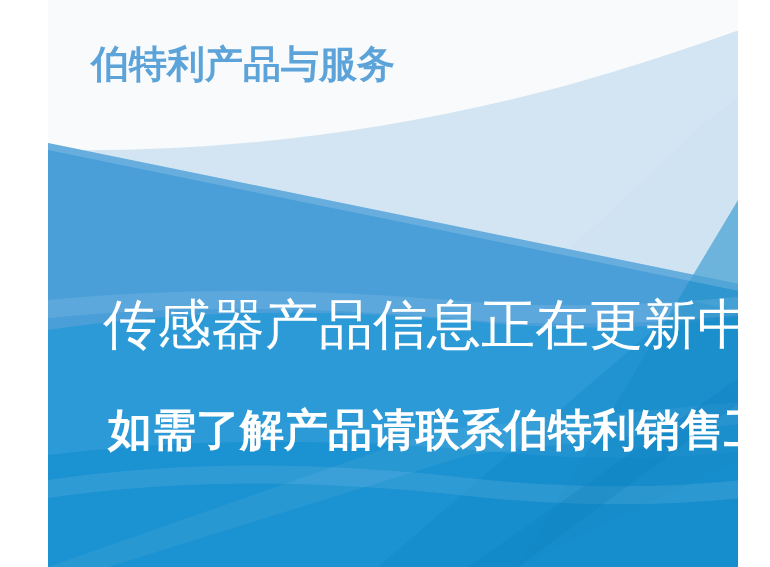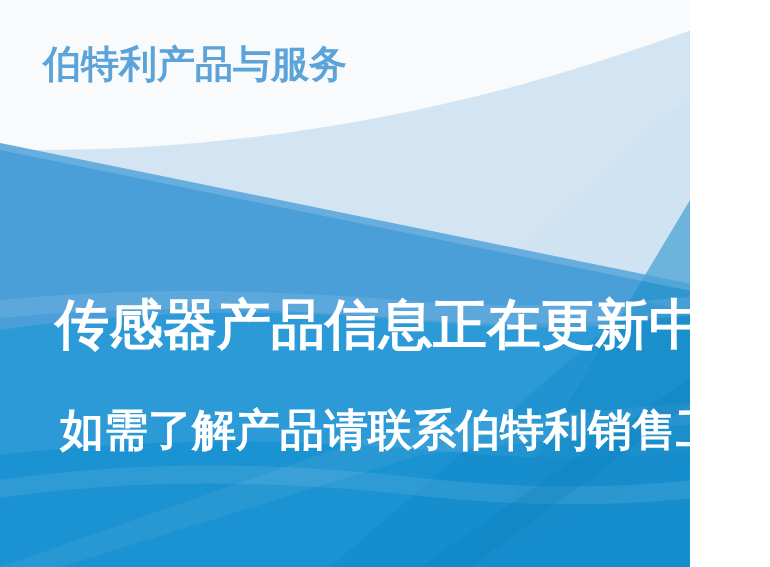--- a/index.html
+++ b/index.html
@@ -7,20 +7,21 @@
     padding: 0;
     background: #ffffff;
   }
   #banner {
     position: relative;
     width: 690px;
     height: 567px;
     overflow: hidden;
     background: #f8fafb;
     font-family: "Liberation Sans", "DejaVu Sans", sans-serif;
+    margin-left: 48px;
   }
   #bg-art {
     position: absolute;
     left: 0;
     top: 0;
     width: 770px;
     height: 567px;
     display: block;
   }
   .text-layer {
@@ -39,21 +40,21 @@
     line-height: 1;
     letter-spacing: 0px;
     color: #5ba3d9;
     white-space: nowrap;
   }
   #headline {
     position: absolute;
     left: 55px;
     top: 297px;
     font-size: 54px;
-    font-weight: bold;
+    font-weight: normal;
     line-height: 1;
     letter-spacing: 0px;
     color: #ffffff;
     white-space: nowrap;
   }
   #subheadline {
     position: absolute;
     left: 60px;
     top: 408px;
     font-size: 44px;

